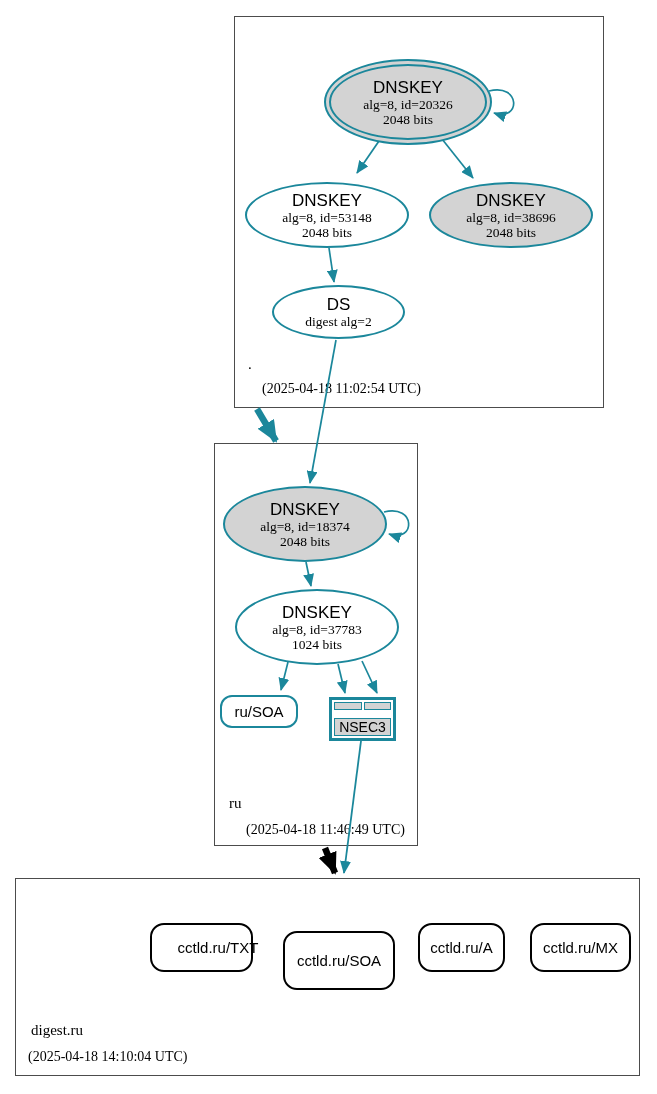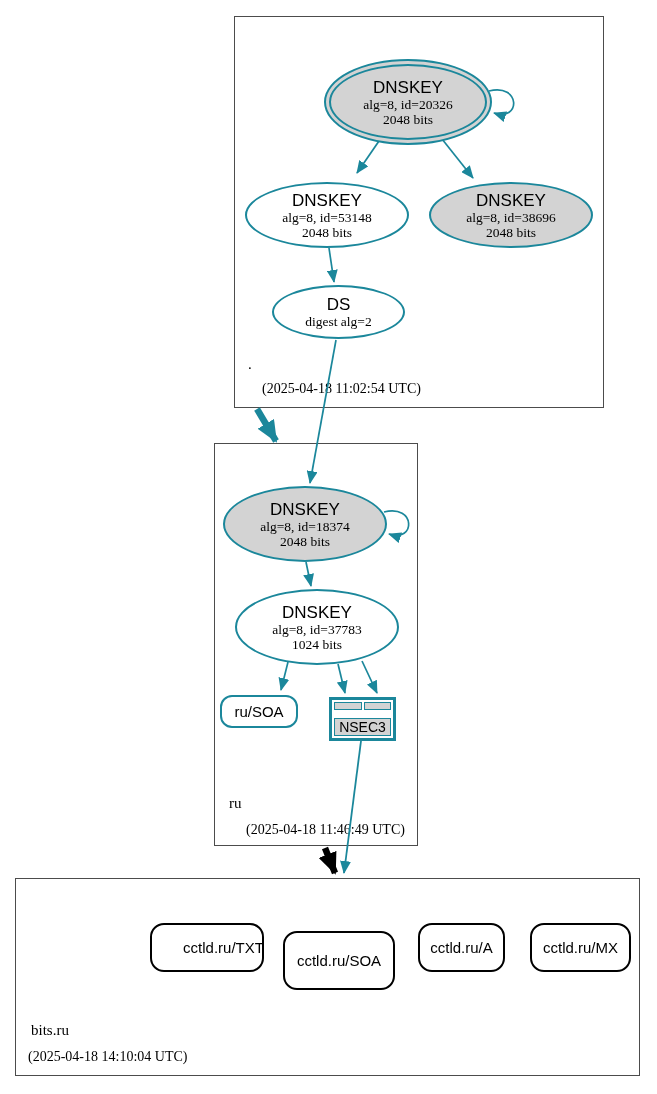--- a/index.html
+++ b/index.html
@@ -36,21 +36,21 @@
 <div class="canvas">
 
   <div class="zonebox" style="left:234px;top:16px;width:370px;height:392px;"></div>
   <div class="zonebox" style="left:214px;top:443px;width:204px;height:403px;"></div>
   <div class="zonebox" style="left:15px;top:878px;width:625px;height:198px;"></div>
 
   <div class="zlabel" style="left:248px;top:356px;">.</div>
   <div class="ts" style="left:262px;top:381px;">(2025-04-18 11:02:54 UTC)</div>
   <div class="zlabel" style="left:229px;top:795px;">ru</div>
   <div class="ts" style="left:226px;top:822px;margin-left:20px;">(2025-04-18 11:46:49 UTC)</div>
-  <div class="zlabel" style="left:31px;top:1022px;">bits.ru</div>
+  <div class="zlabel" style="left:31px;top:1022px;">digest.ru</div>
   <div class="ts" style="left:28px;top:1049px;">(2025-04-18 14:10:04 UTC)</div>
 
   <svg class="edges" width="657" height="1094" viewBox="0 0 657 1094">
     <defs>
       <marker id="ta" markerUnits="userSpaceOnUse" markerWidth="13" markerHeight="11" refX="12" refY="5.5" orient="auto">
         <path d="M0,0 L13,5.5 L0,11 z" style="fill:var(--teal)"></path>
       </marker>
       <marker id="tbig" markerUnits="userSpaceOnUse" markerWidth="22" markerHeight="19" refX="20" refY="9.5" orient="auto">
         <path d="M0,0 L22,9.5 L0,19 z" style="fill:var(--teal)"></path>
       </marker>
@@ -110,21 +110,21 @@
   <div class="nsec3" style="left:329px;top:697px;width:67px;height:44px;">
     <div class="cells">
       <div class="cell"></div>
       <div class="cell"></div>
     </div>
     <div class="labelcell">
       <span>NSEC3</span>
     </div>
   </div>
 
-  <div class="rrbox" style="left:150px;top:923px;width:114px;height:49px;padding-left:33px;">
+  <div class="rrbox" style="left:150px;top:923px;width:103px;height:49px;padding-left:33px;">
     <span>cctld.ru/TXT</span>
   </div>
   <div class="rrbox" style="left:283px;top:931px;width:112px;height:59px;text-align:right;">
     <span>cctld.ru/SOA</span>
   </div>
   <div class="rrbox" style="left:418px;top:923px;width:87px;height:49px;">
     <span>cctld.ru/A</span>
   </div>
   <div class="rrbox" style="left:530px;top:923px;width:101px;height:49px;">
     <span>cctld.ru/MX</span>

